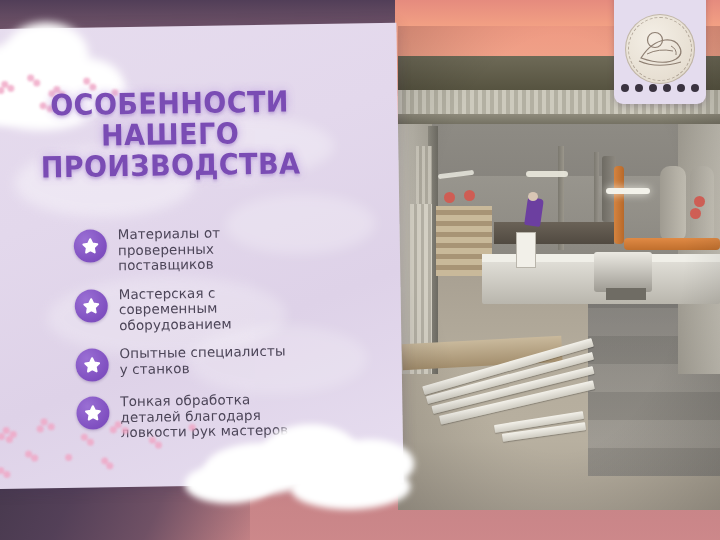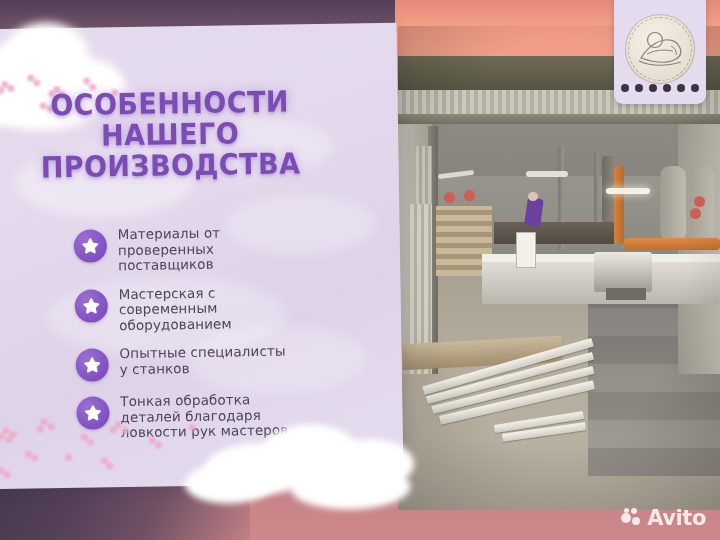--- a/index.html
+++ b/index.html
@@ -457,23 +457,14 @@
     <div class="dots">
       <i></i>
       <i></i>
       <i></i>
       <i></i>
       <i></i>
       <i></i>
     </div>
   </div>
 
-  <div class="avito">
-    <div class="mark">
-      <i style="left:0;top:5px;width:10px;height:10px;"></i>
-      <i style="left:10px;top:0;width:6px;height:6px;"></i>
-      <i style="left:11px;top:9px;width:8px;height:8px;"></i>
-      <i style="left:3px;top:0;width:5px;height:5px;"></i>
-    </div>
-    <div class="word">Avito</div>
-  </div>
 
 </div>
 
 </body></html>

